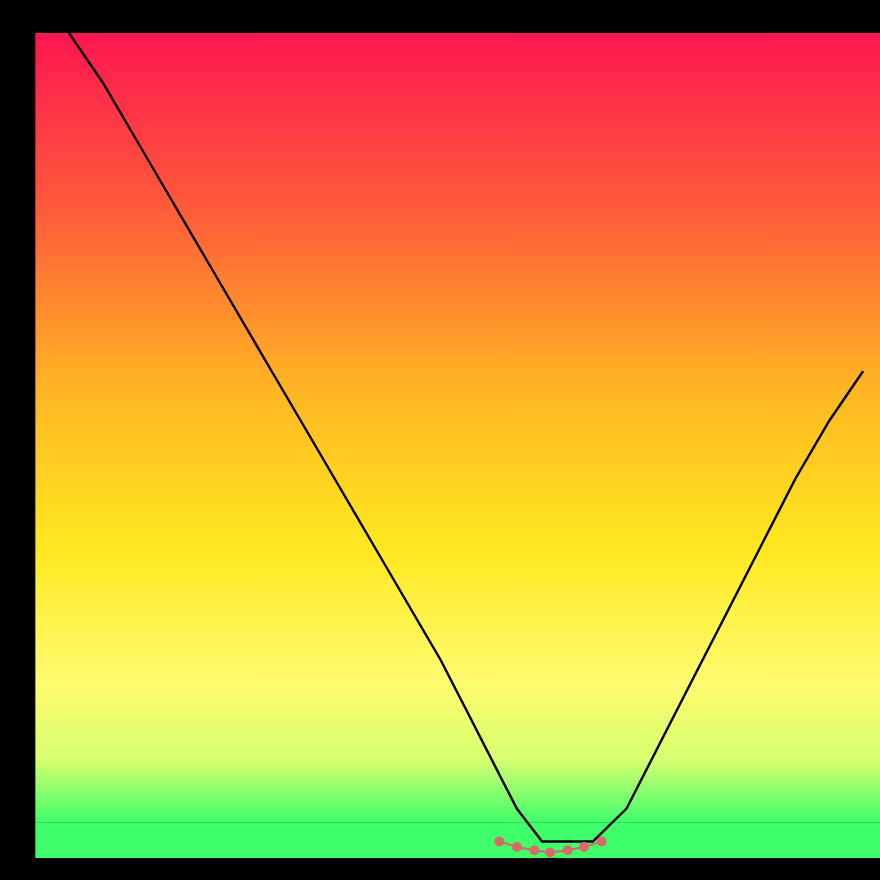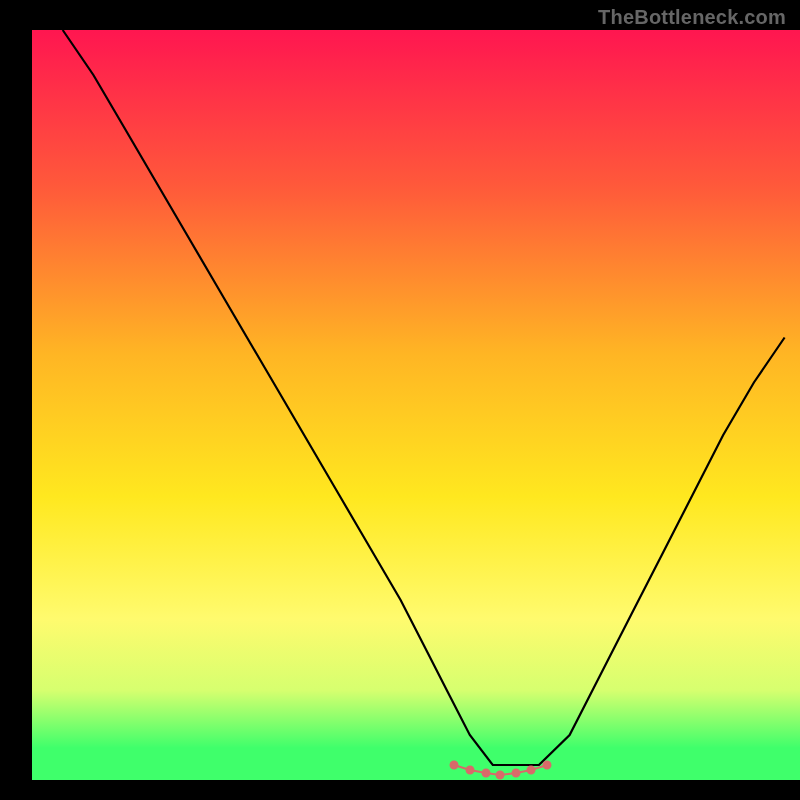--- a/index.html
+++ b/index.html
@@ -28,21 +28,20 @@
   }
   svg {
     display: block;
   }
 </style>
 </head>
 <body>
 
 <div class="container">
 
-  <div class="watermark">TheBottleneck.com</div>
 
   <svg width="800" height="800" viewBox="0 0 800 800">
 
     <defs>
 
       <linearGradient id="rainbow" x1="0" y1="0" x2="0" y2="1">
         <stop offset="0%" stop-color="#ff1650"></stop>
         <stop offset="22%" stop-color="#ff5a3a"></stop>
         <stop offset="45%" stop-color="#ffb524"></stop>
         <stop offset="65%" stop-color="#ffe81f"></stop>

